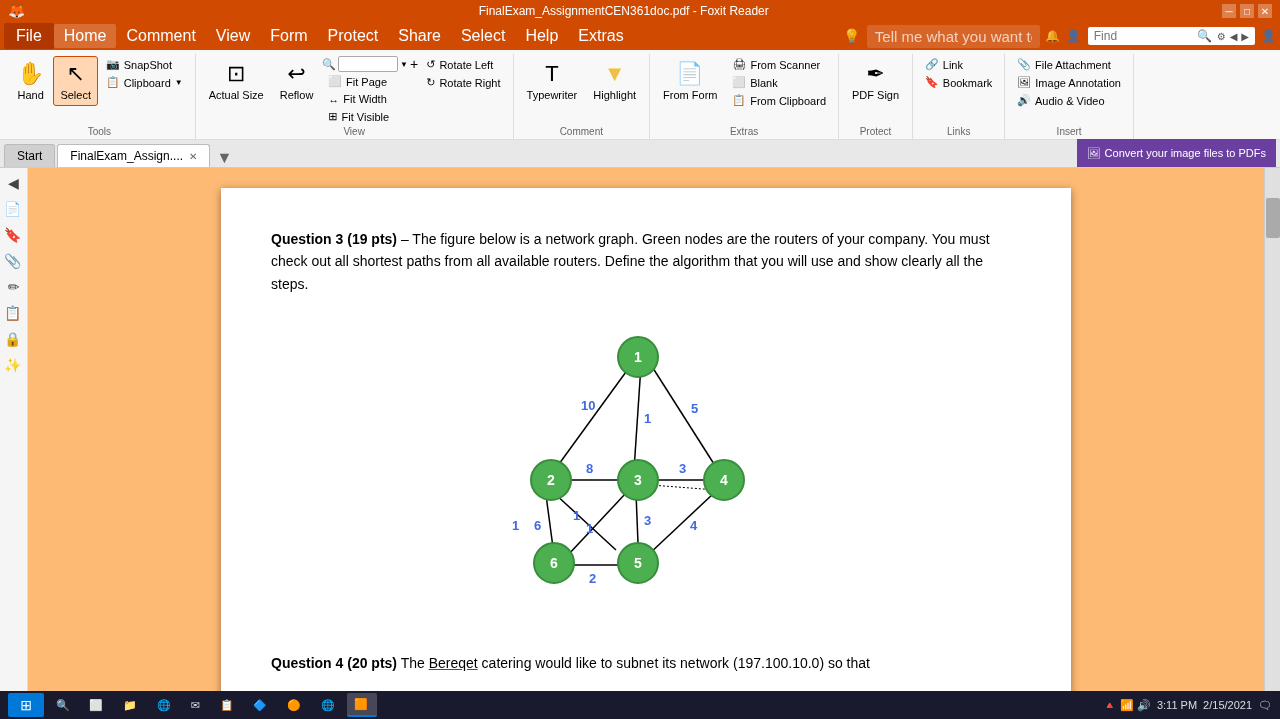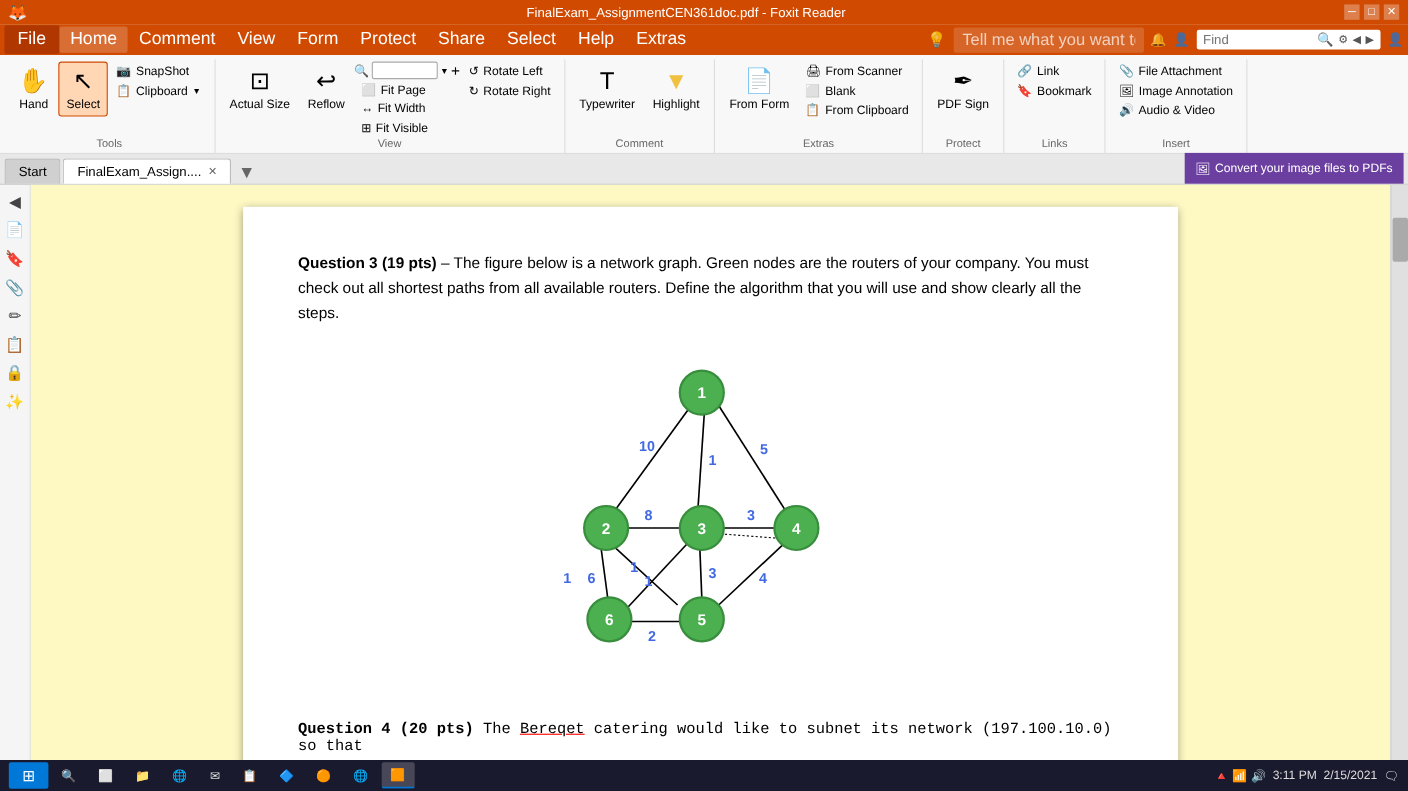--- a/index.html
+++ b/index.html
@@ -196,21 +196,21 @@
       justify-content: center;
       cursor: pointer;
       border-radius: 2px;
       font-size: 14px;
       color: #444;
     }
 
     
     .content-area {
       flex: 1;
-      background: #fef9c3;
+      background: #fdba74;
       overflow: hidden;
       position: relative;
     }
     .page-content {
       background: white;
       margin: 20px auto;
       width: 850px;
       min-height: 580px;
       padding: 40px 50px;
       box-shadow: 0 2px 8px rgba(0,0,0,0.4);
@@ -228,21 +228,20 @@
     .graph-container {
       display: flex;
       justify-content: center;
       margin: 10px 0 20px;
     }
 
     .question4-text {
       font-size: 14px;
       color: #000;
       margin-top: 20px;
-      font-family: Liberation Mono, monospace;
     }
 
     
     .right-panel {
       width: 16px;
       background: #e0e0e0;
       border-left: 1px solid #ccc;
       position: relative;
     }
     .scrollbar-thumb {

